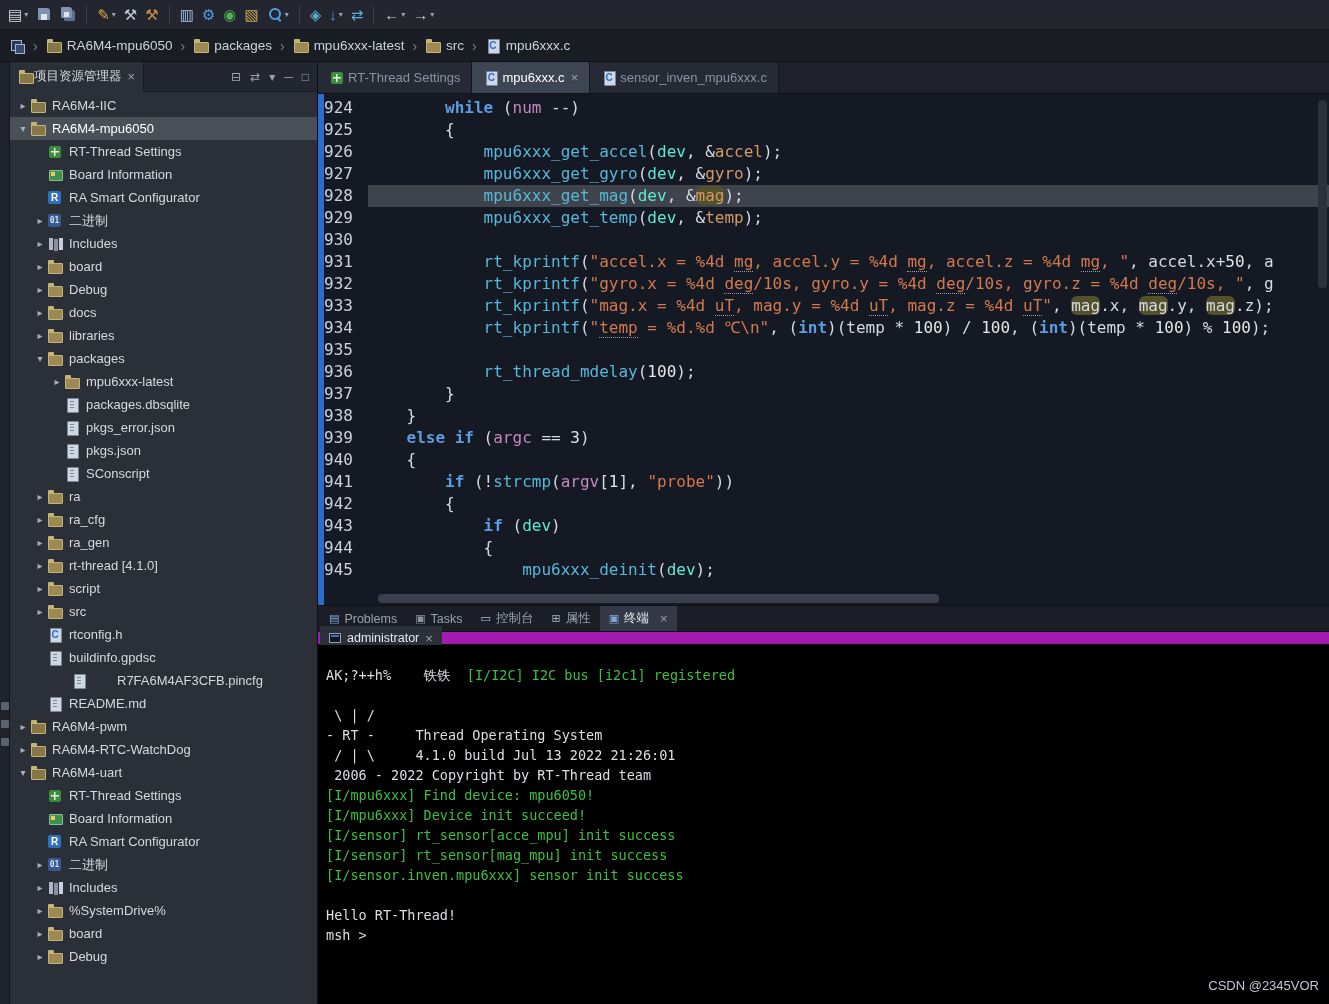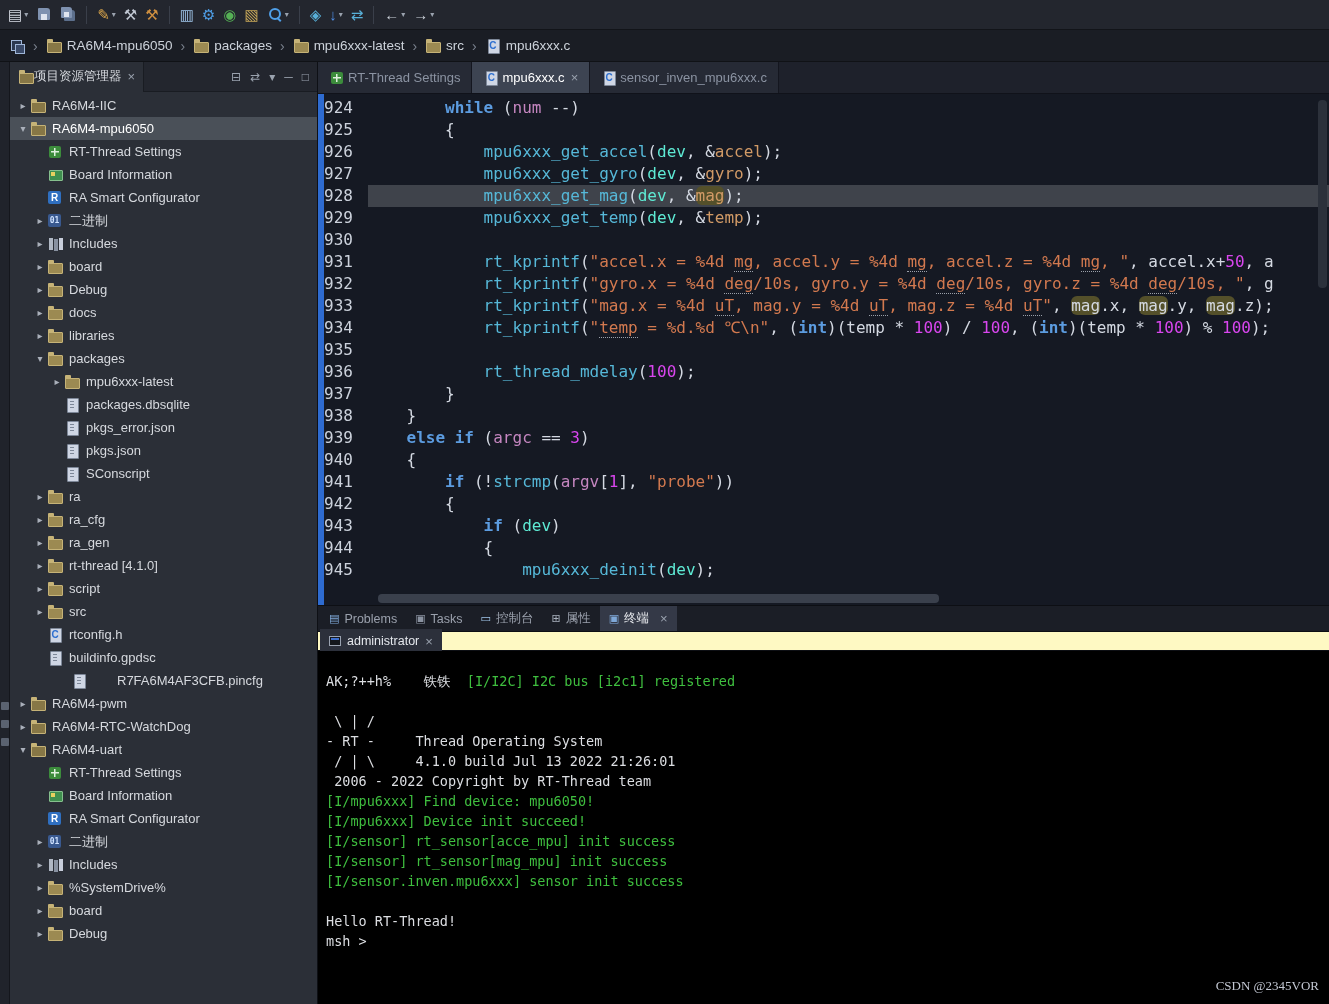--- a/index.html
+++ b/index.html
@@ -51,43 +51,43 @@
 .ln{width:44px;text-align:left;padding-right:14px;color:#ccd2dc;flex:none}
 .ct{flex:1}
 .cl.cur .ct{background:#3f434b}
 .tk-w{color:#d4d9e2}
 .tk-k{color:#5c9ce0;font-weight:bold}
 .tk-f{color:#56b8d8}
 .tk-v{color:#c586c0}
 .tk-p{color:#5eead4}
 .tk-m{color:#d19a66}
 .tk-s{color:#d2794f}
-.tk-n{color:#d946ef}
+.tk-n{color:#e5e5e5}
 .tk-u{border-bottom:1px dotted #9aa0aa}
 .tk-hl{background:#54502a;border-radius:6px}
 #hscroll{position:absolute;left:60px;right:16px;bottom:2px;height:9px}
 #hscroll .thumb{width:60%;height:100%;background:#3a404c;border-radius:4px}
 #vscroll{position:absolute;right:2px;top:2px;bottom:14px;width:9px}
 #vscroll .thumb{margin-top:45%;height:38%;background:#2c313b;border-radius:4px}
 
 
 #bottom{height:399px;flex:none;display:flex;flex-direction:column;background:#1b1e26;border-top:1px solid #0d0f14}
 #ptabs{height:25px;display:flex;align-items:center;flex:none;background:#1b1e26;padding-left:2px}
 .ptab{display:flex;align-items:center;height:25px;padding:0 9px;color:#9aa0ac;font-size:12.5px;gap:5px;white-space:nowrap}
 .ptab.act{background:#343947;color:#e8eaee}
 .pti{font-size:11px}
-#ttabbar{height:20px;background:#fef9c3;border-top:1px solid #0d0f14;border-bottom:1px solid #0d0f14;display:flex;align-items:center;flex:none}
+#ttabbar{height:14px;background:#a21caf;border-top:1px solid #0d0f14;border-bottom:1px solid #0d0f14;display:flex;align-items:center;flex:none}
 .atab{display:flex;align-items:center;height:25px;margin-left:2px;padding:0 9px;background:#2c303b;color:#e4e7ec;font-size:12.5px}
 .admin-ic{width:12px;height:10px;background:#14171c;border:1px solid #9aa2b0;margin-right:6px;position:relative;flex:none}
 .admin-ic::before{content:"";position:absolute;top:1px;left:1px;right:1px;height:2px;background:#3d6fd0}
 #terminal{flex:1;background:#000;position:relative;padding:20px 8px 0 8px;font-family:"DejaVu Sans Mono","Liberation Mono",monospace;font-size:13.5px;line-height:20px;overflow:hidden}
 .tl{white-space:pre}
 .tc-t{color:#dcdee2}
 .tc-g{color:#3fbf3f}
-#watermark{position:absolute;right:10px;bottom:8px;color:#c2c7d2;font-family:Liberation Serif, serif;font-size:13px}
+#watermark{position:absolute;right:10px;bottom:8px;color:#c2c7d2;font-family:Liberation Sans, sans-serif;font-size:13px}
 
 
 .ic{display:inline-block;width:16px;height:15px;position:relative;flex:none}
 .ic-folder::before,.ic-proj::before{content:"";position:absolute;left:1px;top:4px;width:13px;height:9px;background:#9c8a52;border:1px solid #c6b377;border-radius:1px}
 .ic-folder::after,.ic-proj::after{content:"";position:absolute;left:1px;top:1px;width:6px;height:4px;background:#c6b377;border-radius:1px 1px 0 0}
 .ic-proj::before{background:#877746}
 .ic-app::before{content:"";position:absolute;left:2px;top:2px;width:9px;height:9px;border:1px solid #9fb6d8;background:#2b3850}
 .ic-app::after{content:"";position:absolute;left:6px;top:6px;width:8px;height:8px;border:1px solid #9fb6d8;background:#3a4a68}
 .ic-file::before{content:"";position:absolute;left:3px;top:1px;width:10px;height:13px;background:#cfd6e4;border:1px solid #7d8798;border-radius:1px}
 .ic-file::after{content:"";position:absolute;left:6px;top:4px;width:4px;height:7px;background:repeating-linear-gradient(#7d8798 0 1px,transparent 1px 3px)}
@@ -346,20 +346,25 @@
           <div class="trow" style="padding-left: 23px;">
             <span class="arrow"></span>
             <span class="ic ic-file"></span>
             <span class="tlabel">buildinfo.gpdsc</span>
           </div>
           <div class="trow" style="padding-left: 23px; gap: 24px;">
             <span class="arrow"></span>
             <span class="ic ic-file"></span>
             <span class="tlabel">R7FA6M4AF3CFB.pincfg</span>
           </div>
+          <div class="trow" style="padding-left: 23px;">
+            <span class="arrow"></span>
+            <span class="ic ic-file"></span>
+            <span class="tlabel">README.md</span>
+          </div>
           <div class="trow" style="padding-left: 6px;">
             <span class="arrow">▸</span>
             <span class="ic ic-proj"></span>
             <span class="tlabel">RA6M4-pwm</span>
           </div>
           <div class="trow" style="padding-left: 6px;">
             <span class="arrow">▸</span>
             <span class="ic ic-proj"></span>
             <span class="tlabel">RA6M4-RTC-WatchDog</span>
           </div>

